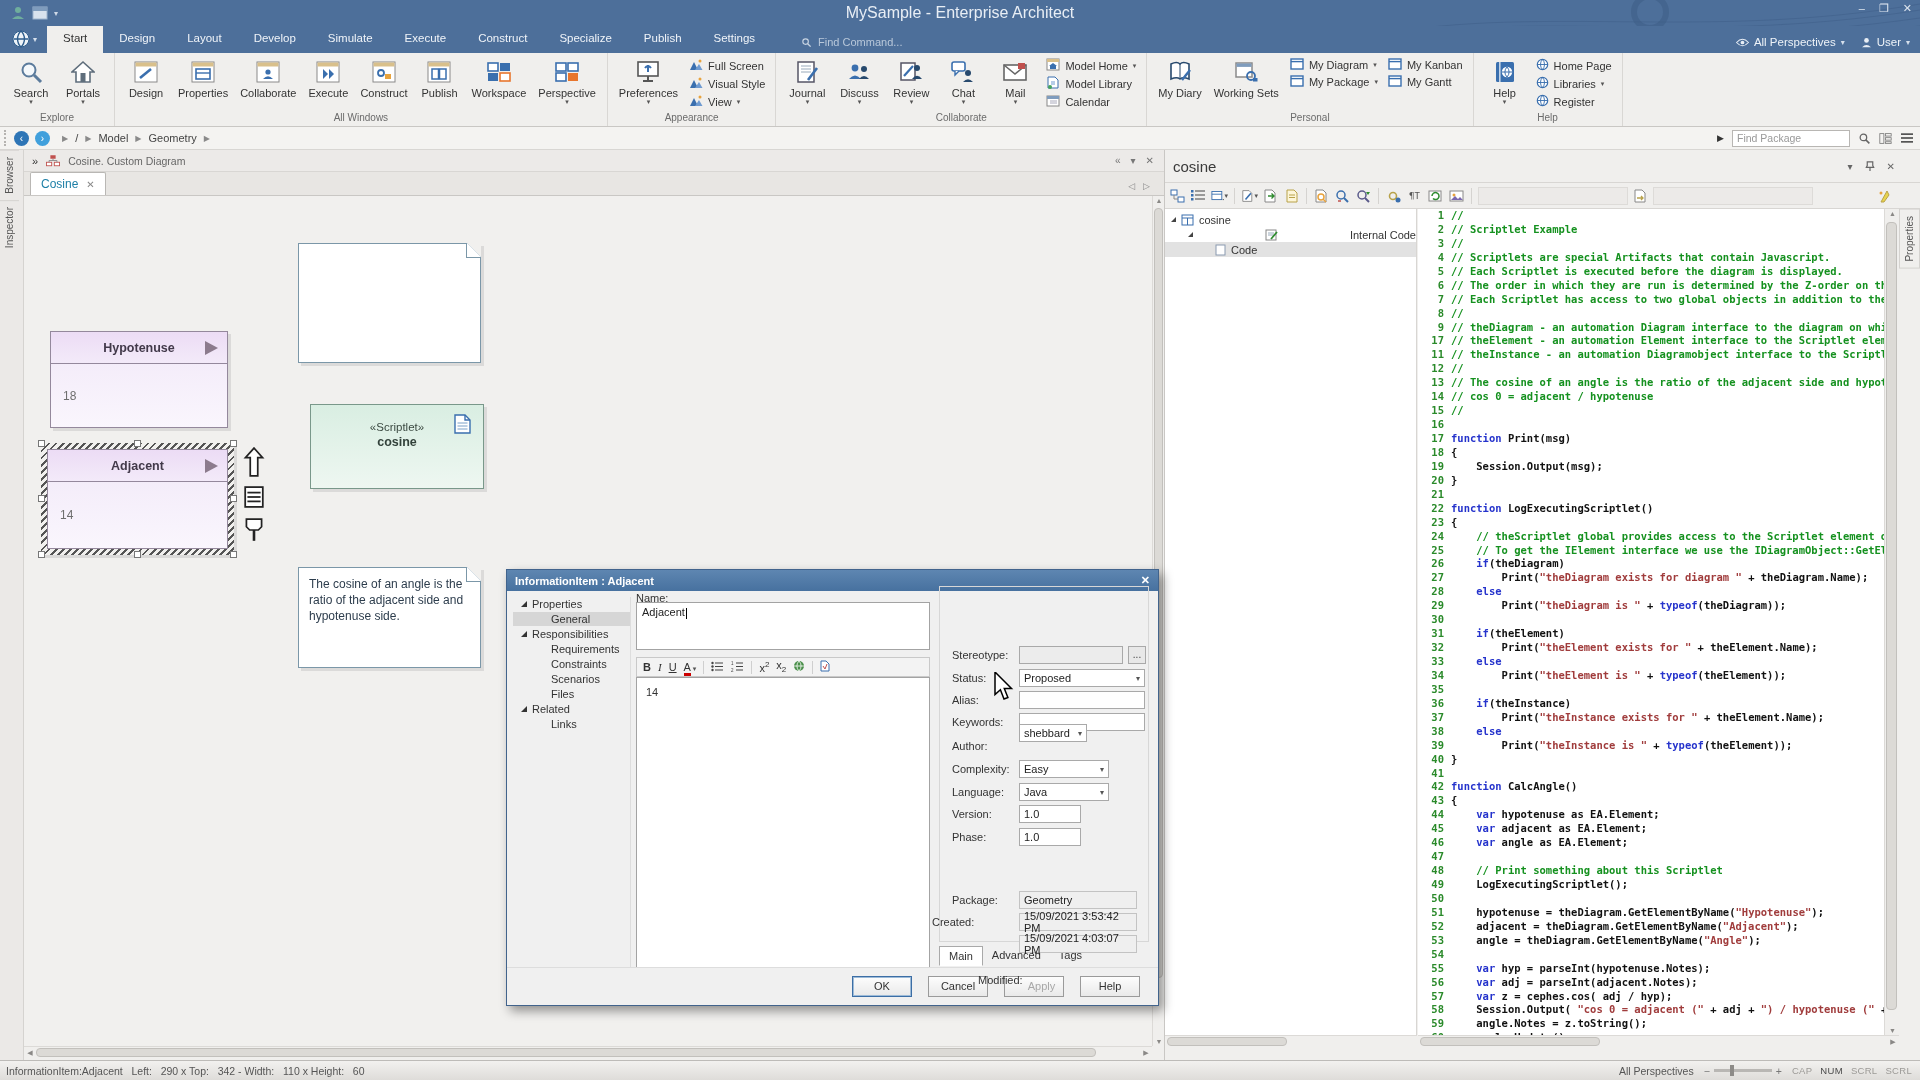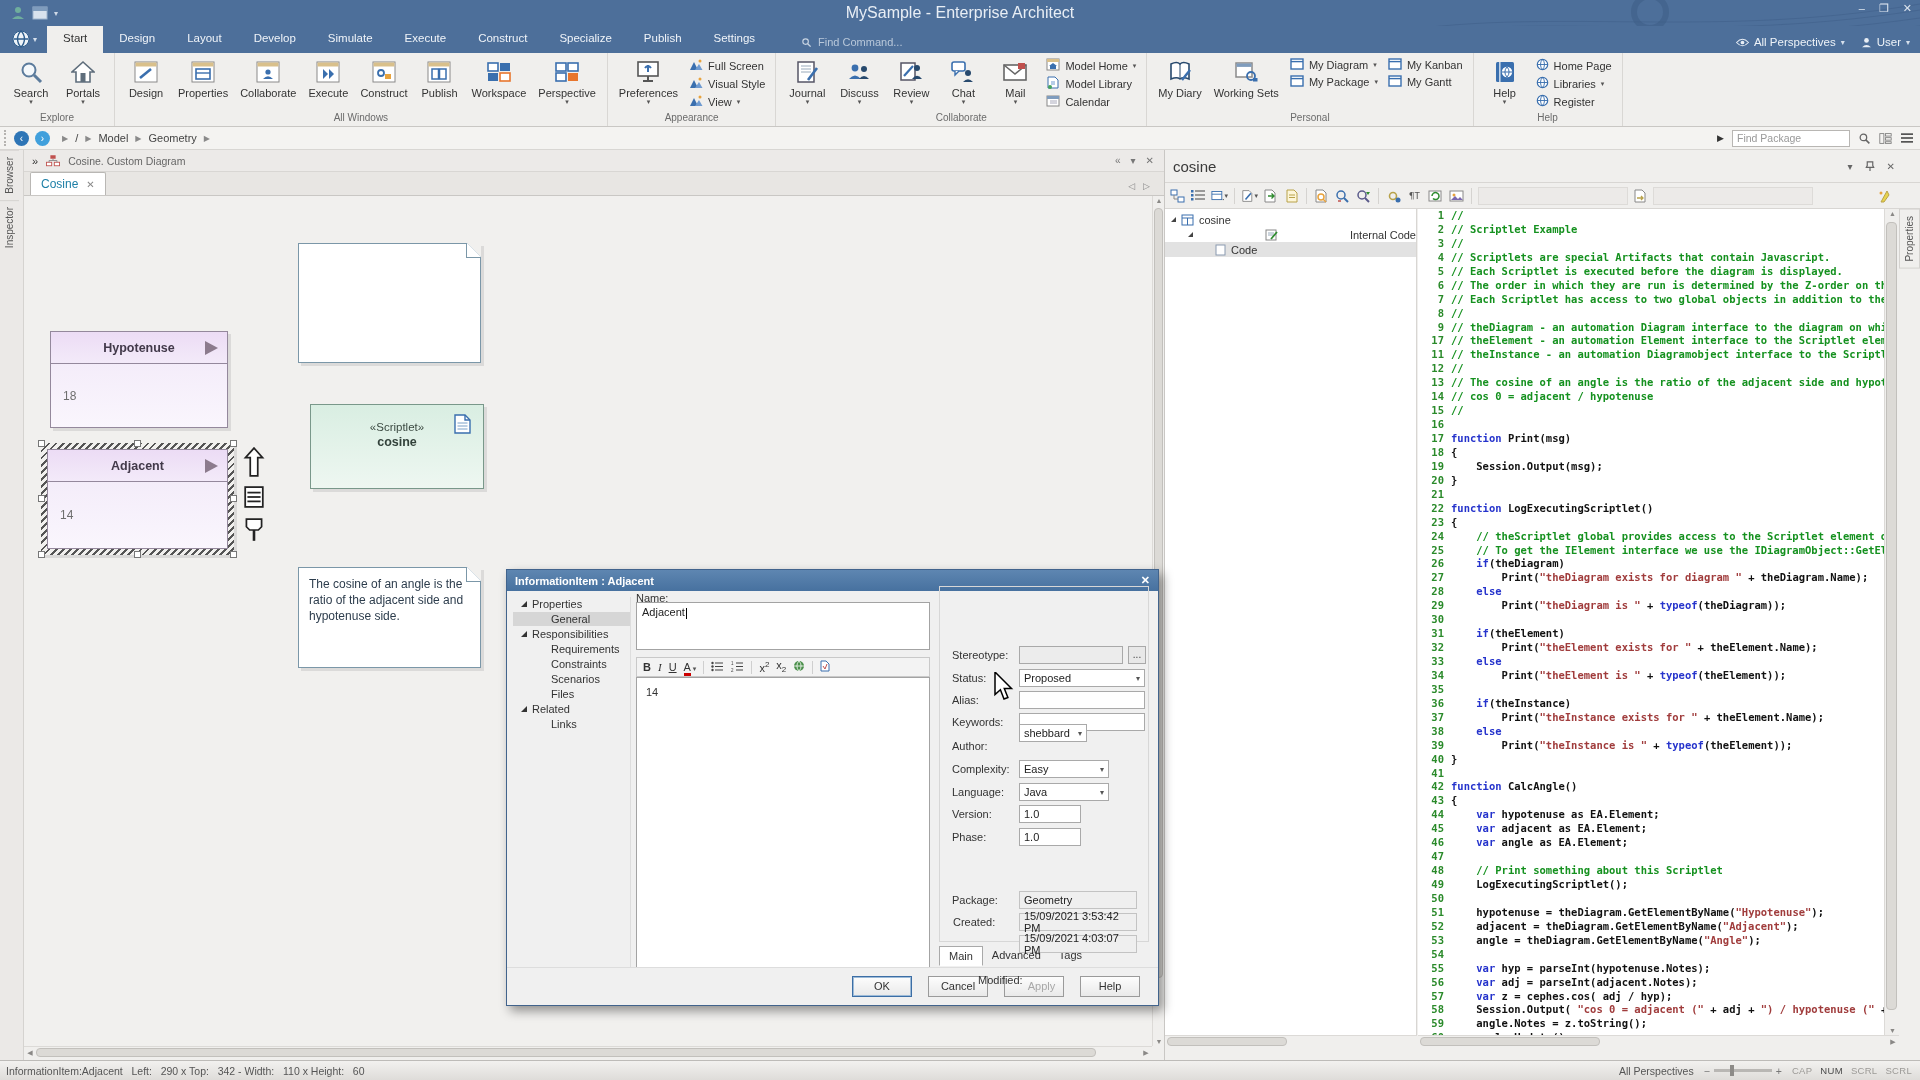--- a/index.html
+++ b/index.html
@@ -1305,21 +1305,21 @@
           <span>1.0</span>
         </div>
         <label class="dlg-label" style="left: 445px; top: 261px;">Phase:</label>
         <div class="fin" style="top: 258px; left: 512px; width: 62px;">
           <span>1.0</span>
         </div>
         <label class="dlg-label" style="left: 445px; top: 324px;">Package:</label>
         <div class="fin ro" style="top: 321px; left: 512px; width: 118px;">
           <span>Geometry</span>
         </div>
-        <label class="dlg-label" style="left: 446px; top: 346px;">Created:</label>
+        <label class="dlg-label" style="left: 425px; top: 346px;">Created:</label>
         <div class="fin ro" style="top: 343px; left: 512px; width: 118px;">
           <span>15/09/2021 3:53:42 PM</span>
         </div>
         <label class="dlg-label" style="left: 471px; top: 368px; margin-top: 36px;">Modified:</label>
         <div class="fin ro" style="top: 365px; left: 512px; width: 118px;">
           <span>15/09/2021 4:03:07 PM</span>
         </div>
       </div>
     </div>
 

